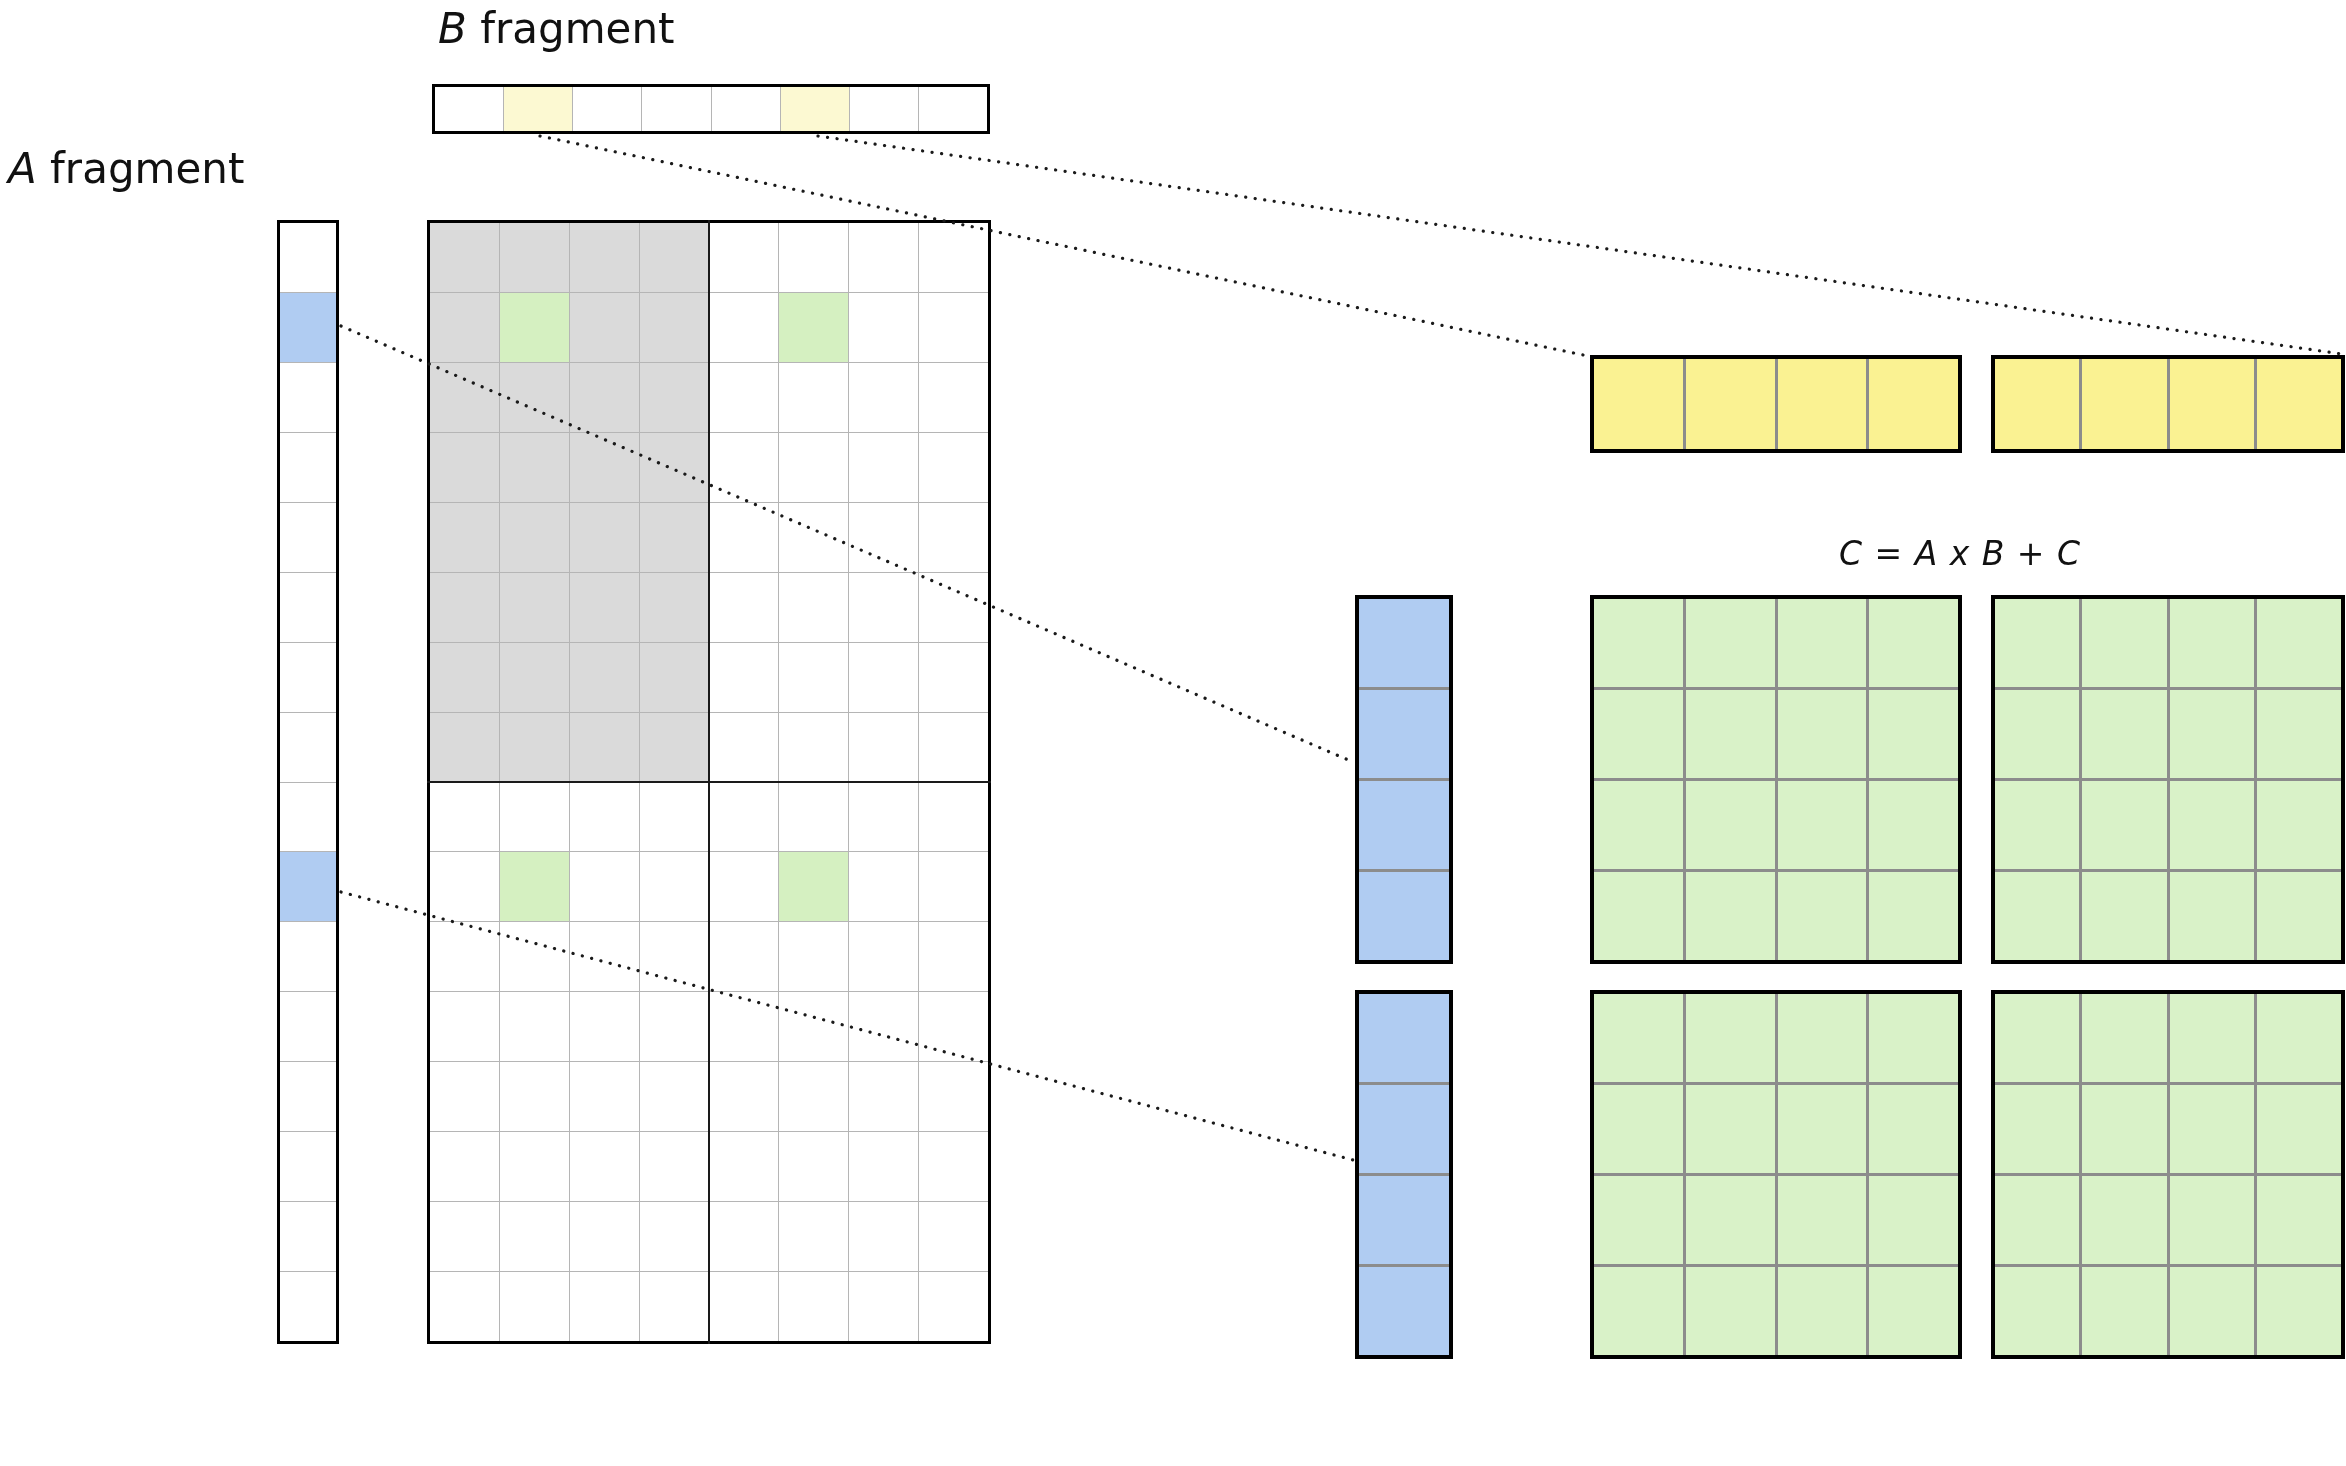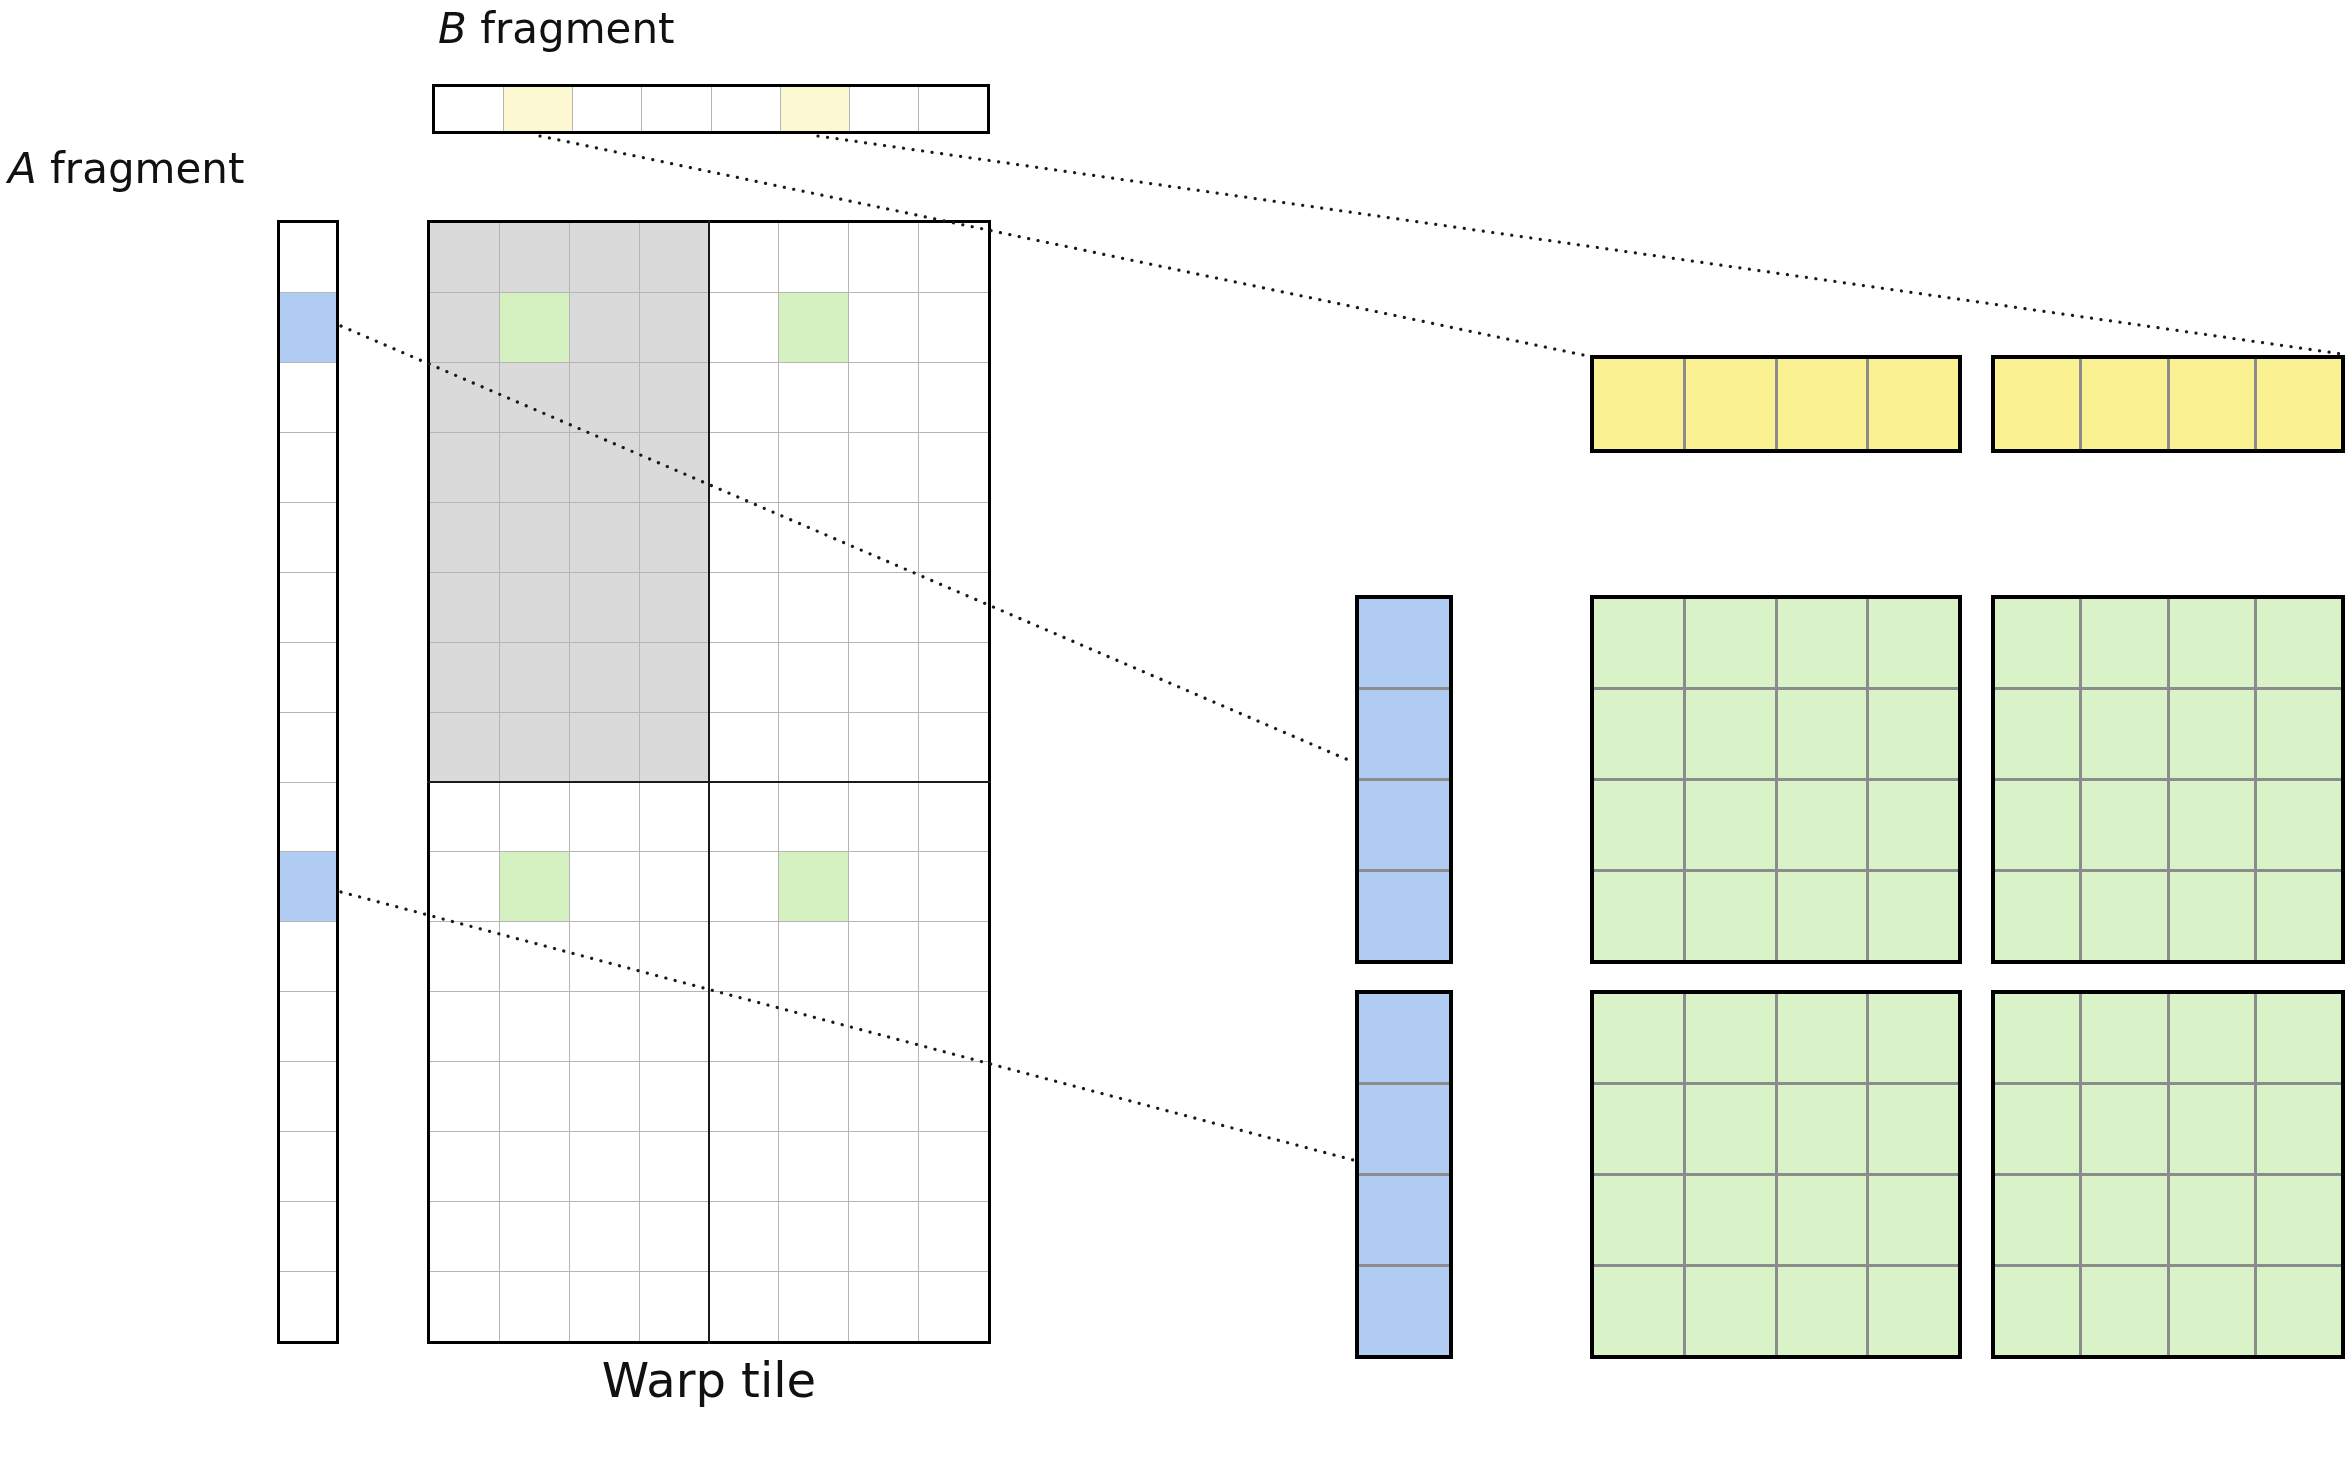--- a/index.html
+++ b/index.html
@@ -219,21 +219,20 @@
       <div style="background: rgb(255, 255, 255);"></div>
       <div style="background: rgb(255, 255, 255);"></div>
       <div style="background: rgb(255, 255, 255);"></div>
       <div style="background: rgb(255, 255, 255);"></div>
       <div style="background: rgb(255, 255, 255);"></div>
       <div style="background: rgb(255, 255, 255);"></div>
     </div>
   <div class="divider" id="warp-vline"></div>
   <div class="divider" id="warp-hline"></div>
 
-  <div class="lbl tile-label" id="warp-label">Warp tile</div>
 
   <svg id="dotted-overlay" viewBox="0 0 2346 1466" xmlns="http://www.w3.org/2000/svg">
     <line x1="540" y1="136" x2="1588" y2="356" stroke="#1a1a1a" stroke-width="3.2" stroke-dasharray="0.1 9.5" stroke-linecap="round"></line>
     <line x1="818" y1="136" x2="2342" y2="354" stroke="#1a1a1a" stroke-width="3.2" stroke-dasharray="0.1 9.5" stroke-linecap="round"></line>
     <line x1="341" y1="326" x2="1353" y2="762" stroke="#1a1a1a" stroke-width="3.2" stroke-dasharray="0.1 9.5" stroke-linecap="round"></line>
     <line x1="341" y1="892" x2="1353" y2="1160" stroke="#1a1a1a" stroke-width="3.2" stroke-dasharray="0.1 9.5" stroke-linecap="round"></line>
   </svg>
 
   <div class="grid grid-thick" id="thread-b-1" style="grid-template-columns: repeat(4, 1fr); grid-template-rows: repeat(1, 1fr); background-color: rgb(140, 140, 140);">
       <div style="background: rgb(250, 242, 146);"></div>
@@ -241,20 +240,21 @@
       <div style="background: rgb(250, 242, 146);"></div>
       <div style="background: rgb(250, 242, 146);"></div>
     </div>
   <div class="grid grid-thick" id="thread-b-2" style="grid-template-columns: repeat(4, 1fr); grid-template-rows: repeat(1, 1fr); background-color: rgb(140, 140, 140);">
       <div style="background: rgb(250, 242, 146);"></div>
       <div style="background: rgb(250, 242, 146);"></div>
       <div style="background: rgb(250, 242, 146);"></div>
       <div style="background: rgb(250, 242, 146);"></div>
     </div>
 
+  <div class="lbl formula-label" id="formula">C = A x B + C</div>
 
   <div class="grid grid-thick" id="thread-a-1" style="grid-template-columns: repeat(1, 1fr); grid-template-rows: repeat(4, 1fr); background-color: rgb(140, 140, 140);">
       <div style="background: rgb(176, 204, 242);"></div>
       <div style="background: rgb(176, 204, 242);"></div>
       <div style="background: rgb(176, 204, 242);"></div>
       <div style="background: rgb(176, 204, 242);"></div>
     </div>
   <div class="grid grid-thick" id="thread-a-2" style="grid-template-columns: repeat(1, 1fr); grid-template-rows: repeat(4, 1fr); background-color: rgb(140, 140, 140);">
       <div style="background: rgb(176, 204, 242);"></div>
       <div style="background: rgb(176, 204, 242);"></div>

